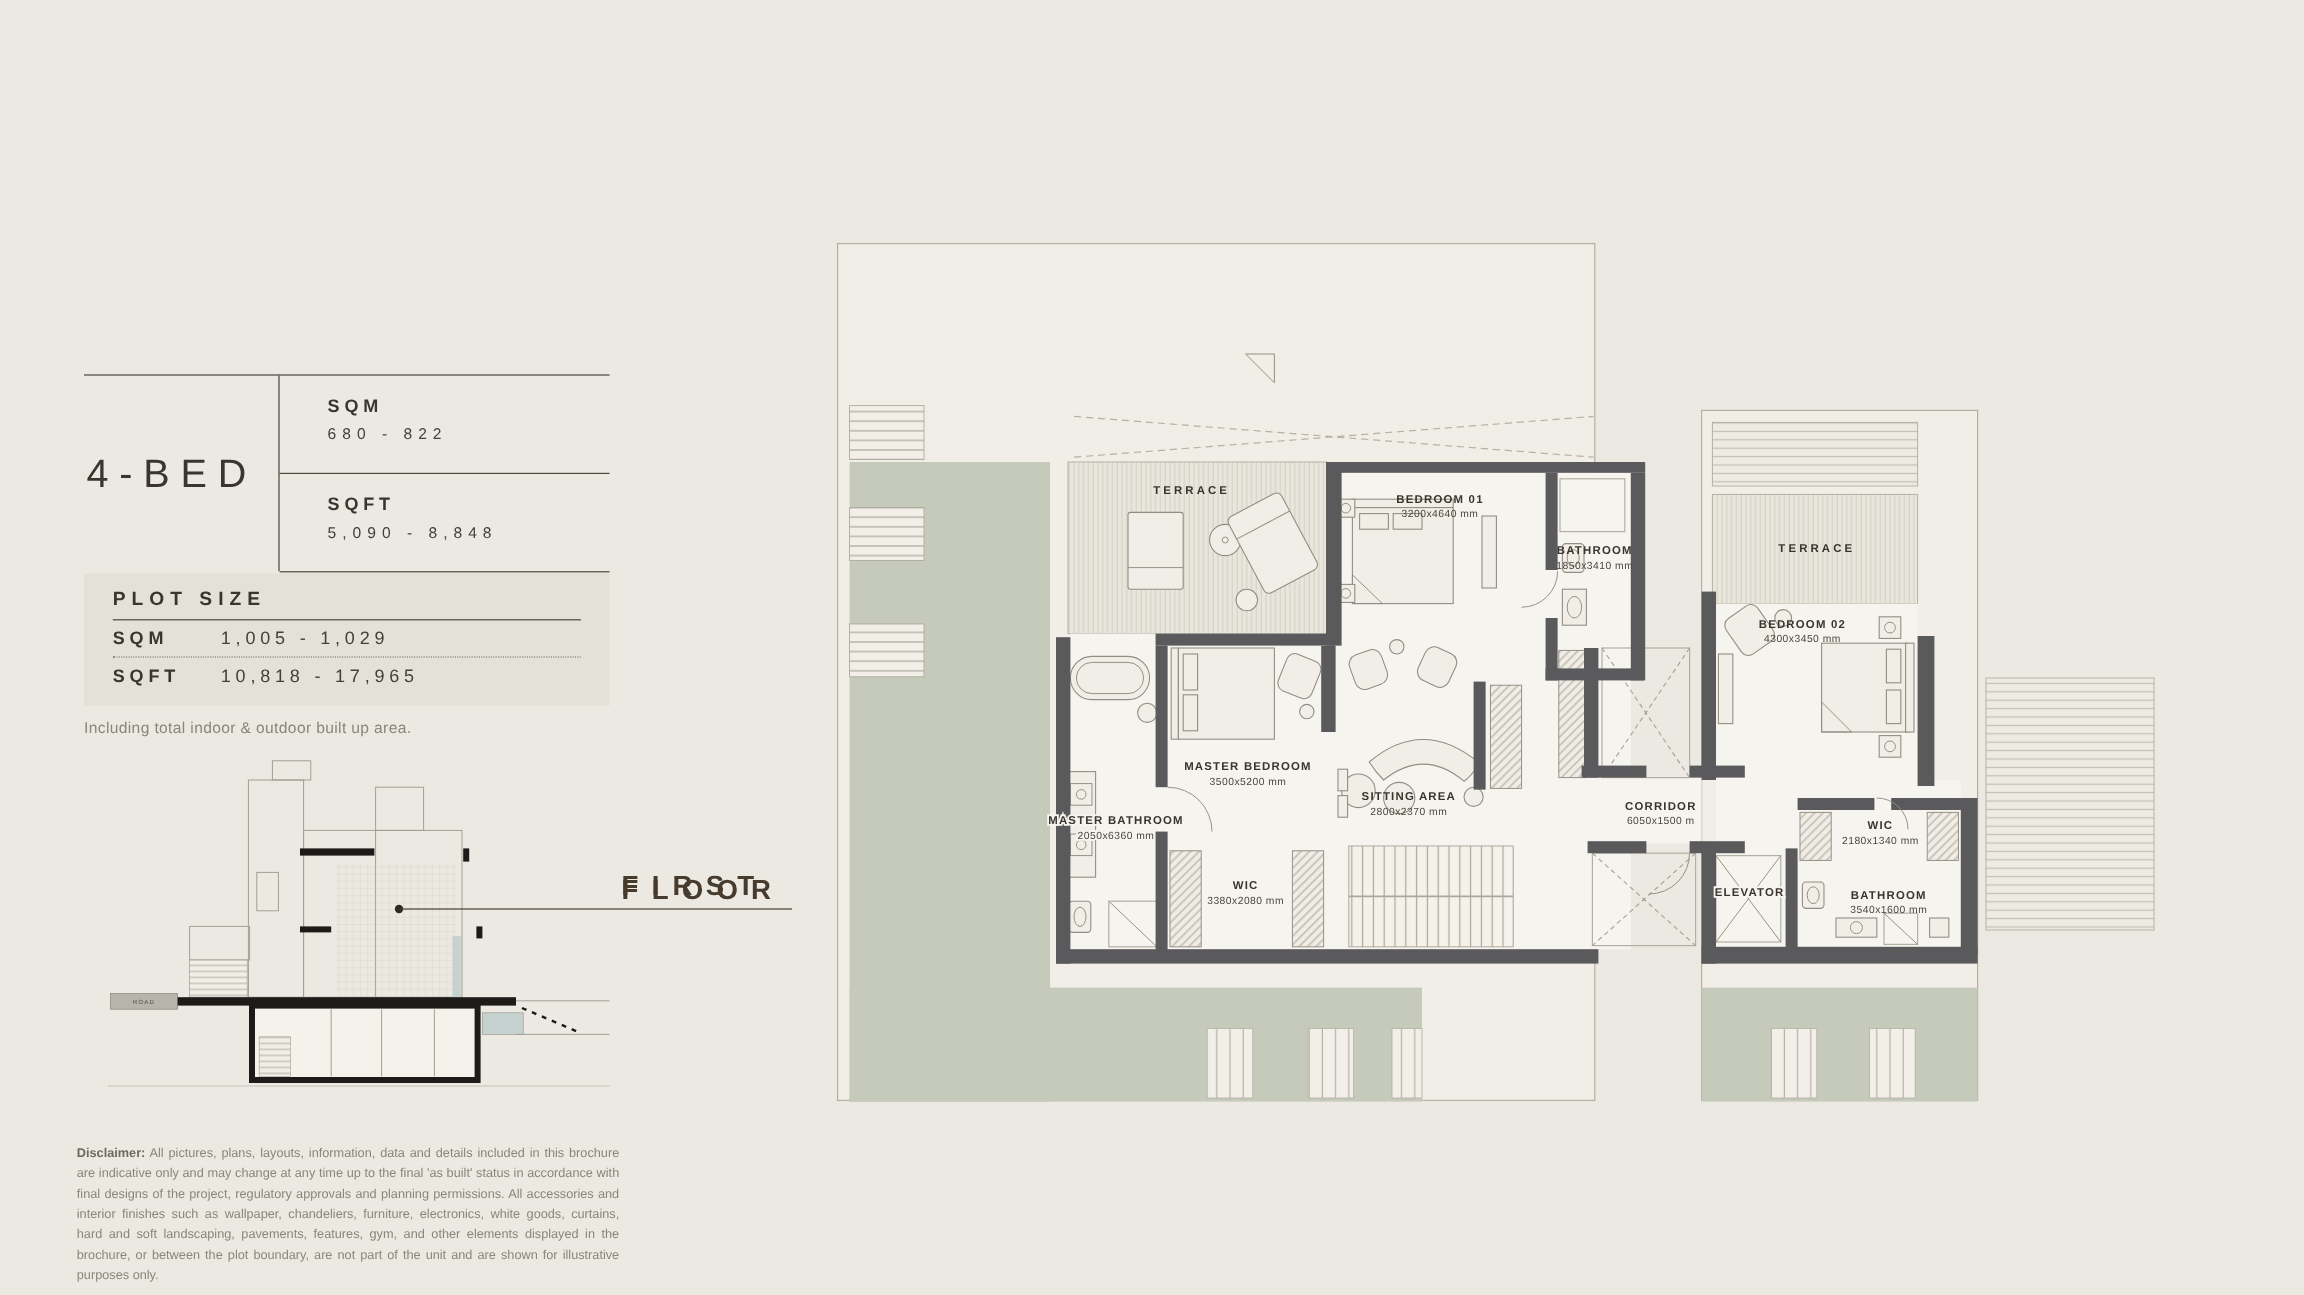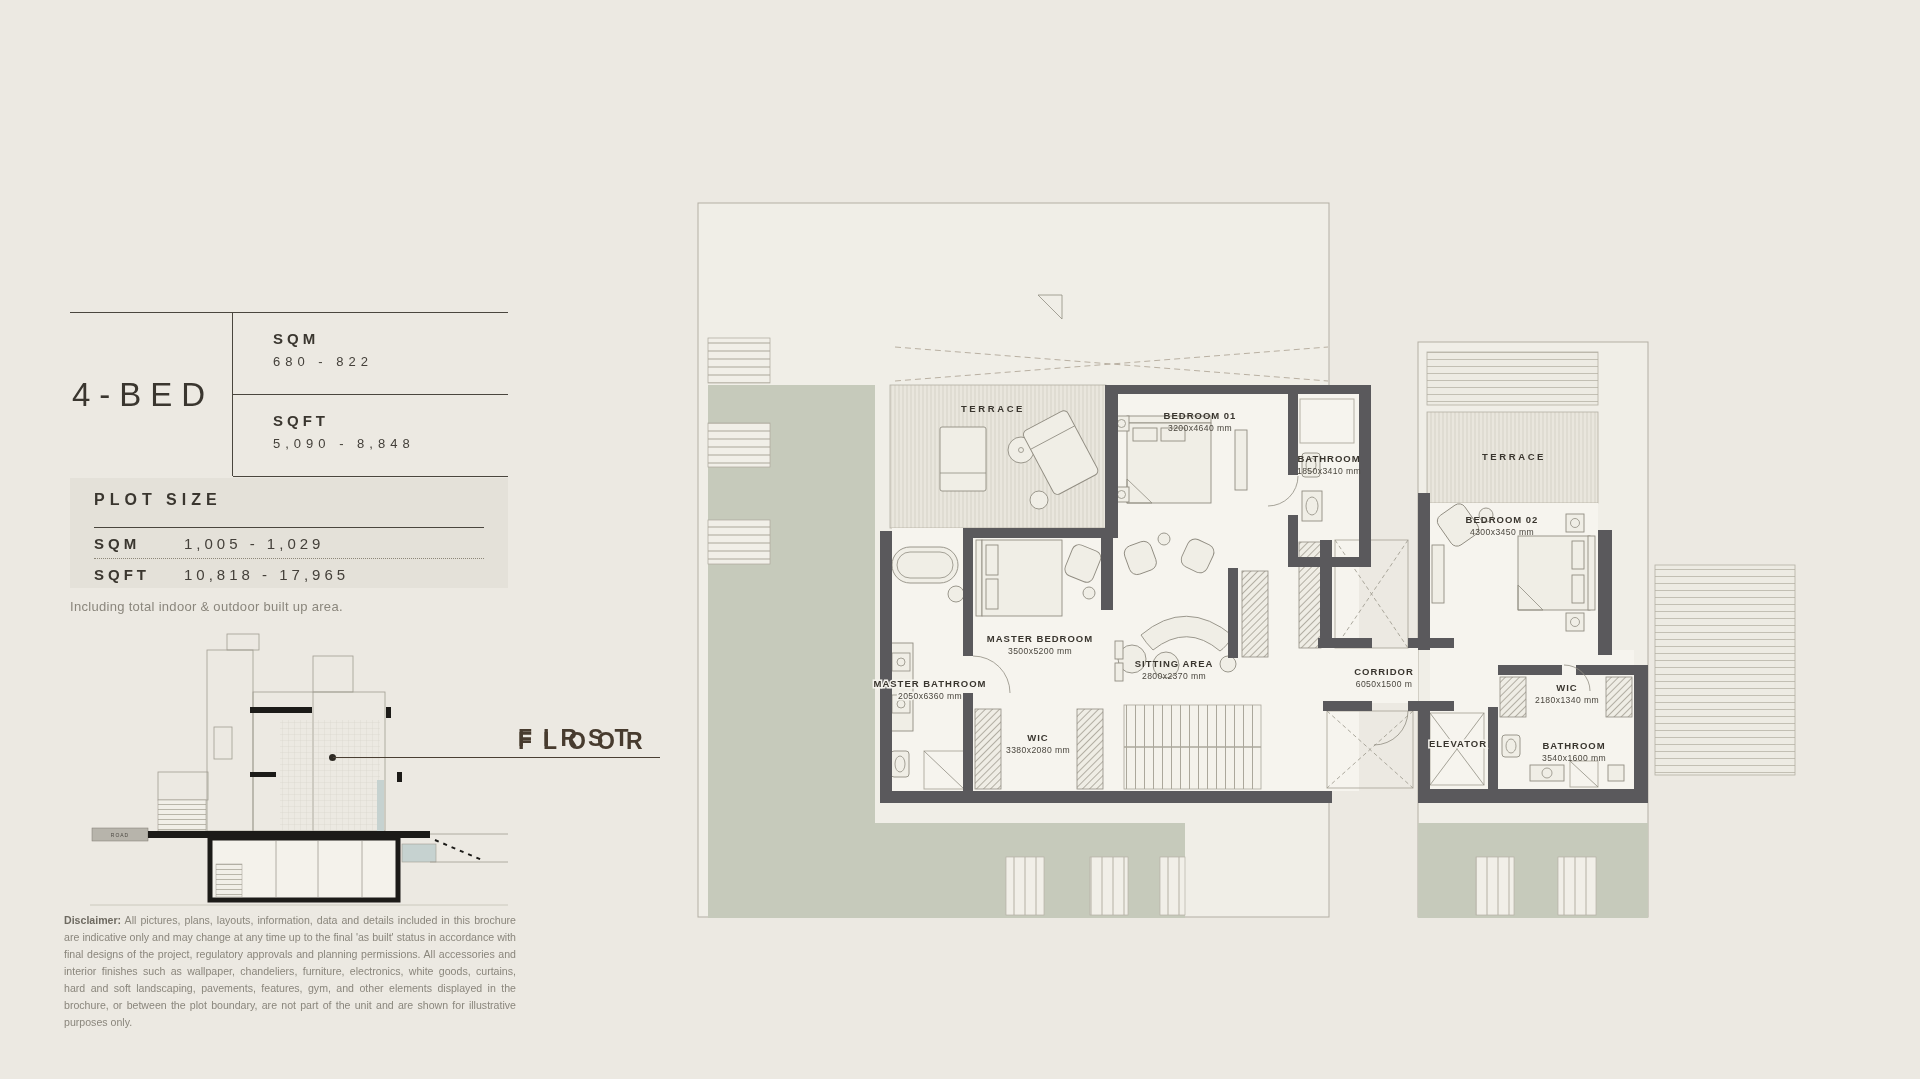--- a/index.html
+++ b/index.html
@@ -18,36 +18,36 @@
   .spec-unit{width:163px;border-right:1px solid #4a463e;display:flex;align-items:center;
     font-size:33px;letter-spacing:9px;color:var(--ink);height:163px;padding-left:2px;font-weight:400}
   .spec-right{flex:1;border-bottom:1px solid #4a463e}
   .spec-row{height:81px;padding:17px 0 0 40px}
   .spec-row2{border-top:1px solid #4a463e;height:82px}
   .spec-label{font-weight:bold;font-size:15px;letter-spacing:4px}
   .spec-value{font-size:13px;letter-spacing:5px;margin-top:7px;color:#44403a}
 
   
   .plot-box{position:absolute;left:70px;top:478px;width:438px;height:110px;background:var(--panel_bg);padding:13px 24px 0 24px}
-  .plot-title{font-weight:bold;font-size:16px;letter-spacing:5px;padding-bottom:18px;border-bottom:1px solid #4a463e}
+  .plot-title{font-weight:bold;font-size:16px;letter-spacing:5px;padding-bottom:7px;border-bottom:1px solid #4a463e}
   .plot-row{display:flex;align-items:baseline;padding:7px 0 6px 0}
   .plot-row1{border-bottom:1px dotted #8d8779}
   .plot-label{width:90px;font-weight:bold;font-size:15px;letter-spacing:4px}
   .plot-value{font-size:15px;letter-spacing:4px;color:#44403a}
   .plot-note{position:absolute;left:70px;top:599px;font-size:13px;color:var(--muted);letter-spacing:.3px}
 
   
   .leader-line{position:absolute;left:333px;top:757px;width:327px;height:0;border-top:1.6px solid #4a3f33}
   .leader-dot{position:absolute;left:329px;top:754px;width:7px;height:7px;border-radius:50%;background:#2e2a24}
   .floor-word{position:absolute;font-size:23px;font-weight:700;letter-spacing:11px;color:var(--brown)}
   .fw1{left:518px;top:725px}
   .fw2{left:518px;top:728px}
 
   
-  .disclaimer{position:absolute;left:64px;top:912px;width:452px;font-size:10.6px;line-height:1.6;
+  .disclaimer{position:absolute;left:64px;top:953px;width:452px;font-size:10.6px;line-height:1.6;
     color:var(--muted);text-align:justify}
   .disclaimer b{color:#6e6a61}
 
   
   .site{fill:var(--site);stroke:var(--outline);stroke-width:1}
   .green{fill:var(--green)}
   .floor{fill:var(--floor)}
   .terr{fill:url(#pStripe);stroke:var(--outline);stroke-width:0.8}
   .louv{fill:url(#pLouv);stroke:var(--outline);stroke-width:0.8}
   .thin{fill:none;stroke:var(--outline);stroke-width:1}

